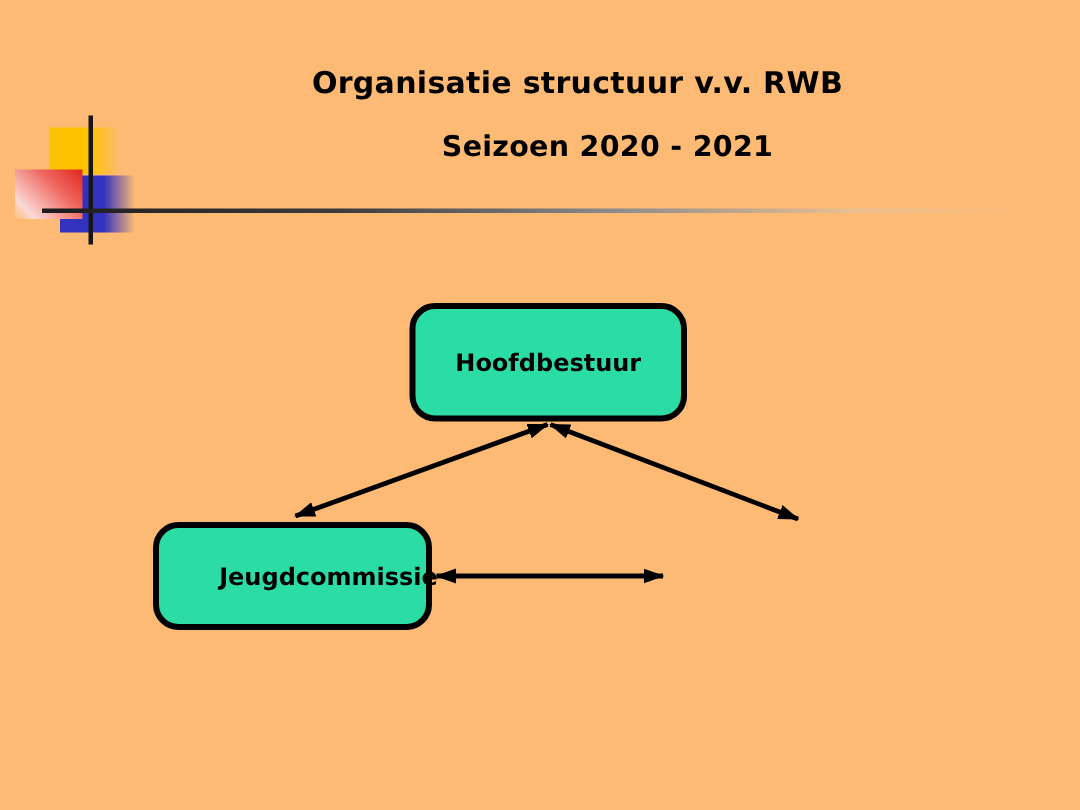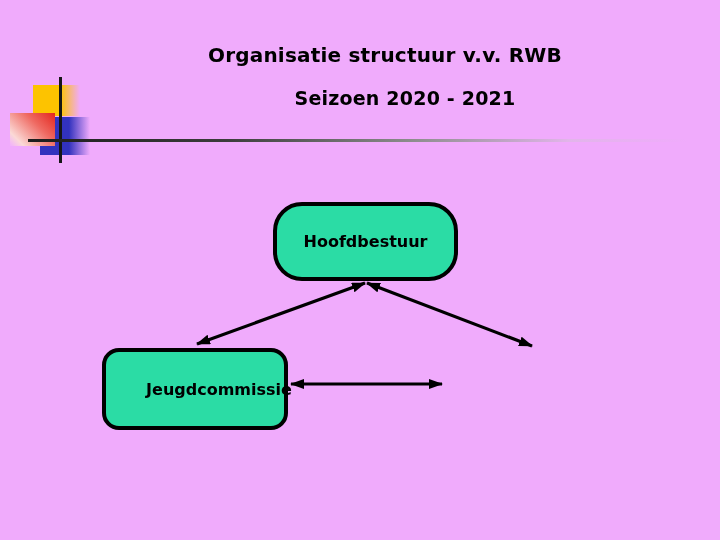--- a/index.html
+++ b/index.html
@@ -1,21 +1,21 @@
 <!DOCTYPE html>
 <html><head>
 <meta charset="utf-8">
 <style>
   * { margin: 0; padding: 0; box-sizing: border-box; }
   html, body { background: #c8c8c8; }
   .slide {
     position: relative;
     width: 720px;
     height: 540px;
-    background: #f0abfc;
+    background: #fdba74;
     overflow: hidden;
     font-family: "DejaVu Sans", "Liberation Sans", sans-serif;
     margin: 0 auto;
   }
 
   
   .slide-title {
     position: absolute;
     left: 60px; right: 10px; top: 43px;
     text-align: center;
@@ -68,22 +68,22 @@
     border-radius: 17px;
     display: flex;
     align-items: center;
     justify-content: center;
     font-size: 16px;
     font-weight: bold;
     color: #000000;
     text-align: center;
     z-index: 2;
   }
-  .node-hoofdbestuur        { left: 273px; top: 202px; width: 185px; height: 79px; border-radius: 29px; }
-  .node-jeugdcommissie      { left: 102px; top: 348px; width: 186px; height: 82px; padding-left: 48px; }
+  .node-hoofdbestuur        { left: 273px; top: 202px; width: 185px; height: 79px; }
+  .node-jeugdcommissie      { left: 102px; top: 348px; width: 186px; height: 72px; padding-left: 48px; }
   .node-technische          { left: 445px; top: 348px; width: 215px; height: 82px; }
 
   
   .arrow-layer {
     position: absolute;
     left: 0; top: 0;
     width: 720px; height: 540px;
     z-index: 1;
     pointer-events: none;
   }

